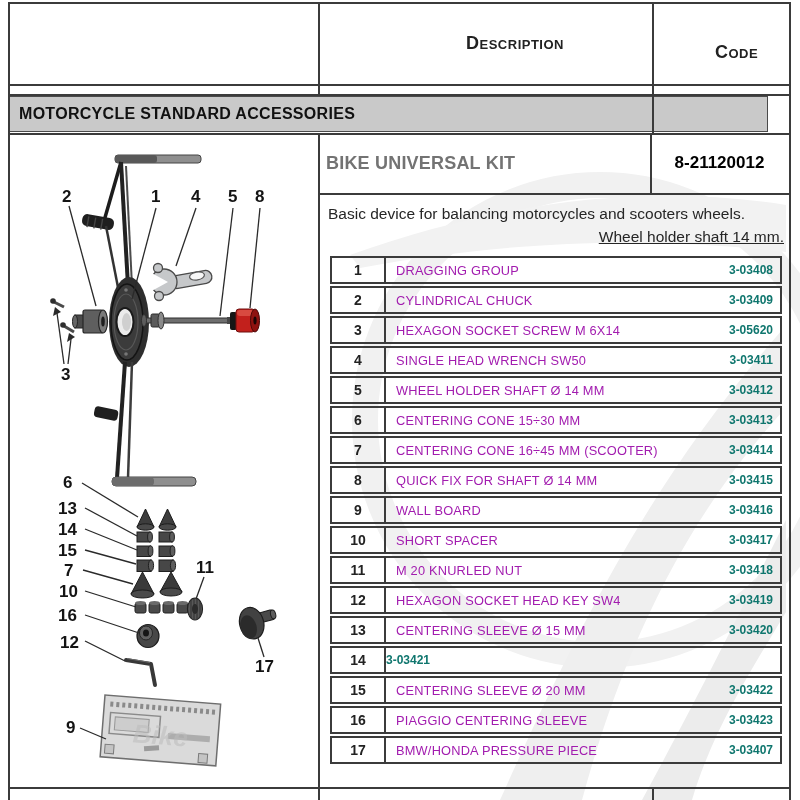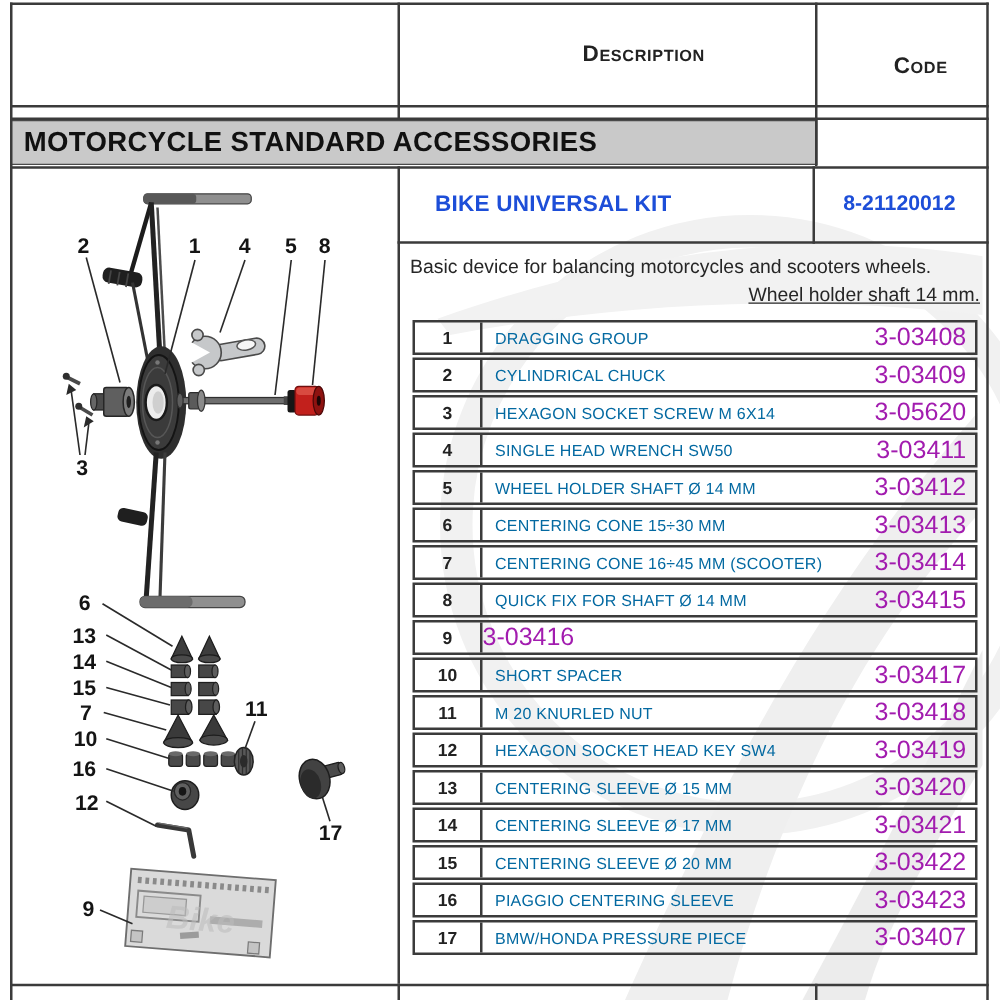--- a/index.html
+++ b/index.html
@@ -14,59 +14,59 @@
   .hline,.vline{position:absolute;background:#3b3b3b;z-index:2;}
   .hline{height:2px;}
   .vline{width:2px;}
   .cell{position:absolute;box-sizing:border-box;}
   .hdr{
     display:flex;align-items:center;justify-content:center;
     font-weight:bold;font-size:18px;font-variant:small-caps;
     letter-spacing:.5px;color:#222;
   }
   #section-band{
-    left:8px;top:96px;width:646px;height:36px;
+    left:8px;top:96px;width:760px;height:36px;
     background:#c9c9c9;border:1.5px solid #4a4a4a;
     display:flex;align-items:center;
-    font-weight:bold;font-size:22px;letter-spacing:.3px;color:#111;
+    font-weight:bold;font-size:16px;letter-spacing:.3px;color:#111;
     padding-left:10px;
   }
   #kit-title{
     left:318px;top:133px;width:334px;height:60px;
-    display:flex;align-items:center;padding-left:30px;
-    font-weight:bold;font-size:18px;letter-spacing:.2px;color:#1d4ed8;
+    display:flex;align-items:center;padding-left:8px;
+    font-weight:bold;font-size:18px;letter-spacing:.2px;color:#737373;
   }
   #kit-code{
     left:650px;top:133px;width:139px;height:60px;
     display:flex;align-items:center;justify-content:center;
-    font-weight:bold;font-size:17px;color:#1d4ed8;
+    font-weight:bold;font-size:17px;color:#000000;
   }
   #kit-summary{
     left:328px;top:202px;width:456px;height:54px;
     font-size:15.5px;line-height:23px;color:#262626;
   }
   #kit-summary .u{text-decoration:underline;text-align:right;}
   #parts-table{position:absolute;left:330px;top:256px;width:452px;}
   .prow{
     box-sizing:border-box;height:28px;margin-bottom:2px;
     border:2px solid #3b3b3b;display:flex;align-items:stretch;
     background:transparent;
   }
   .pnum{
     width:52px;border-right:2px solid #3b3b3b;
     display:flex;align-items:center;justify-content:center;
     font-weight:bold;font-size:14px;color:#222;
   }
   .pdesc{
     flex:1;display:flex;align-items:center;padding-left:10px;
-    font-size:12.8px;letter-spacing:.2px;color:#0369a1;
+    font-size:12.8px;letter-spacing:.2px;color:#a21caf;
   }
   .pcode{
     display:flex;align-items:center;justify-content:flex-end;
-    padding-right:7px;font-weight:normal;font-size:20px;color:#a21caf;
+    padding-right:7px;font-weight:bold;font-size:12px;color:#0f766e;
   }
   #diagram{position:absolute;left:8px;top:136px;width:310px;height:651px;}
   text.callout{font-family:"Liberation Sans",sans-serif;font-weight:bold;font-size:17px;fill:#141414;}
   .leader{stroke:#2a2a2a;stroke-width:1.3;fill:none;}
 </style>
 </head>
 <body>
 
 <svg id="watermark" class="layer" viewBox="0 0 800 800">
   <circle cx="600" cy="420" r="235" fill="none" stroke="#f1f1f1" stroke-width="26"></circle>
@@ -143,20 +143,21 @@
         <div class="pdesc">CENTERING CONE 16÷45 MM (SCOOTER)</div>
         <div class="pcode">3-03414</div>
       </div>
     <div class="prow">
         <div class="pnum">8</div>
         <div class="pdesc">QUICK FIX FOR SHAFT Ø 14 MM</div>
         <div class="pcode">3-03415</div>
       </div>
     <div class="prow">
         <div class="pnum">9</div>
+        <div class="pdesc">WALL BOARD</div>
         <div class="pcode">3-03416</div>
       </div>
     <div class="prow">
         <div class="pnum">10</div>
         <div class="pdesc">SHORT SPACER</div>
         <div class="pcode">3-03417</div>
       </div>
     <div class="prow">
         <div class="pnum">11</div>
         <div class="pdesc">M 20 KNURLED NUT</div>
@@ -167,21 +168,20 @@
         <div class="pdesc">HEXAGON SOCKET HEAD KEY SW4</div>
         <div class="pcode">3-03419</div>
       </div>
     <div class="prow">
         <div class="pnum">13</div>
         <div class="pdesc">CENTERING SLEEVE Ø 15 MM</div>
         <div class="pcode">3-03420</div>
       </div>
     <div class="prow">
         <div class="pnum">14</div>
-        <div class="pdesc">CENTERING SLEEVE Ø 17 MM</div>
         <div class="pcode">3-03421</div>
       </div>
     <div class="prow">
         <div class="pnum">15</div>
         <div class="pdesc">CENTERING SLEEVE Ø 20 MM</div>
         <div class="pcode">3-03422</div>
       </div>
     <div class="prow">
         <div class="pnum">16</div>
         <div class="pdesc">PIAGGIO CENTERING SLEEVE</div>

